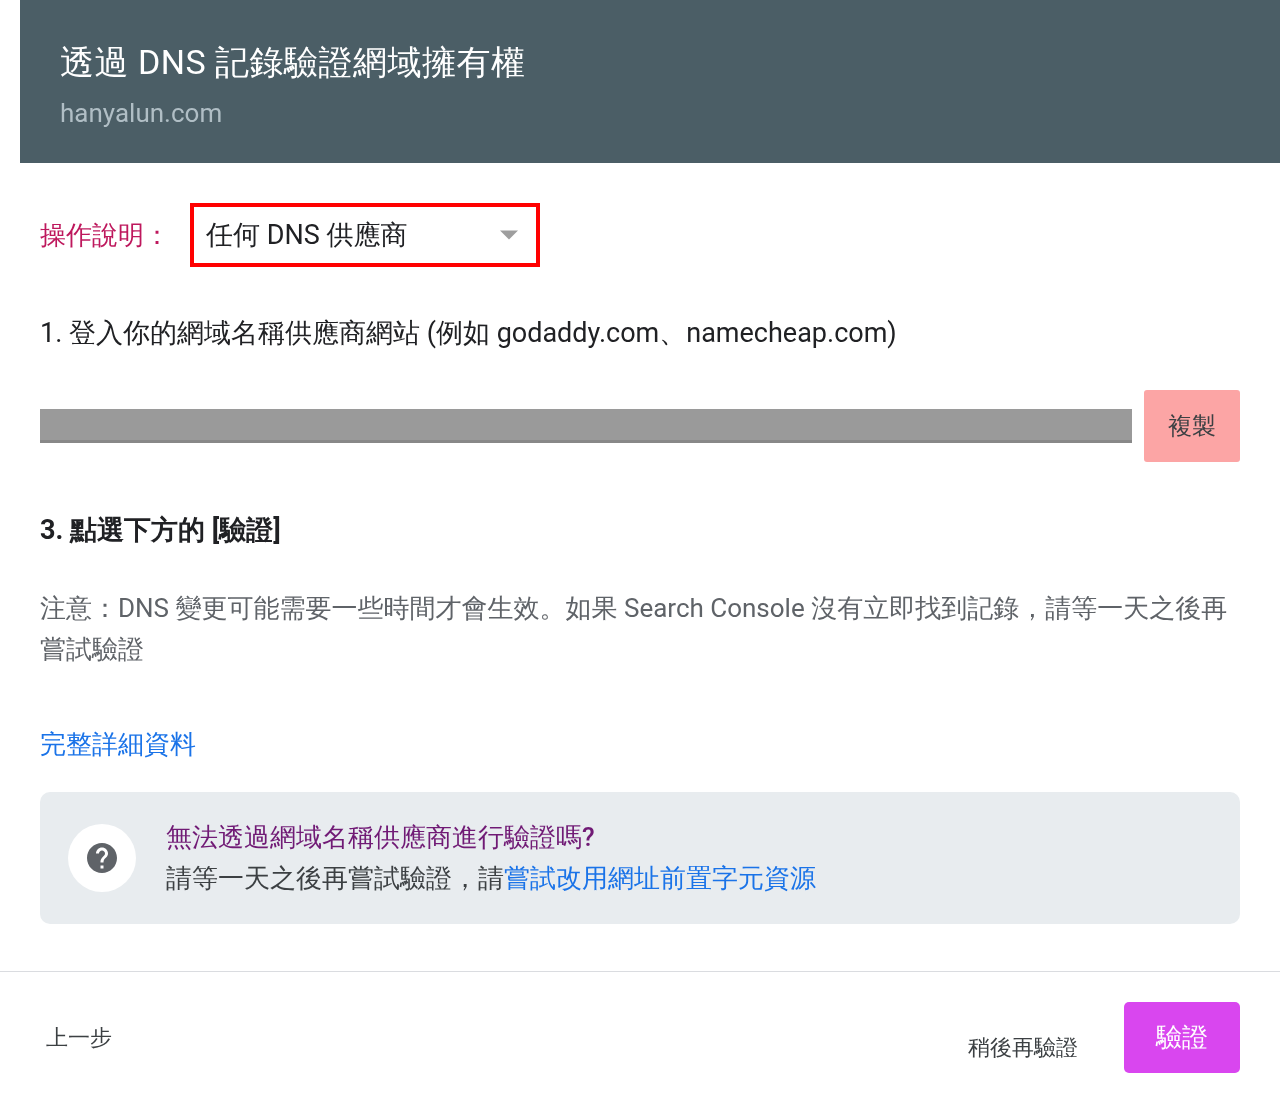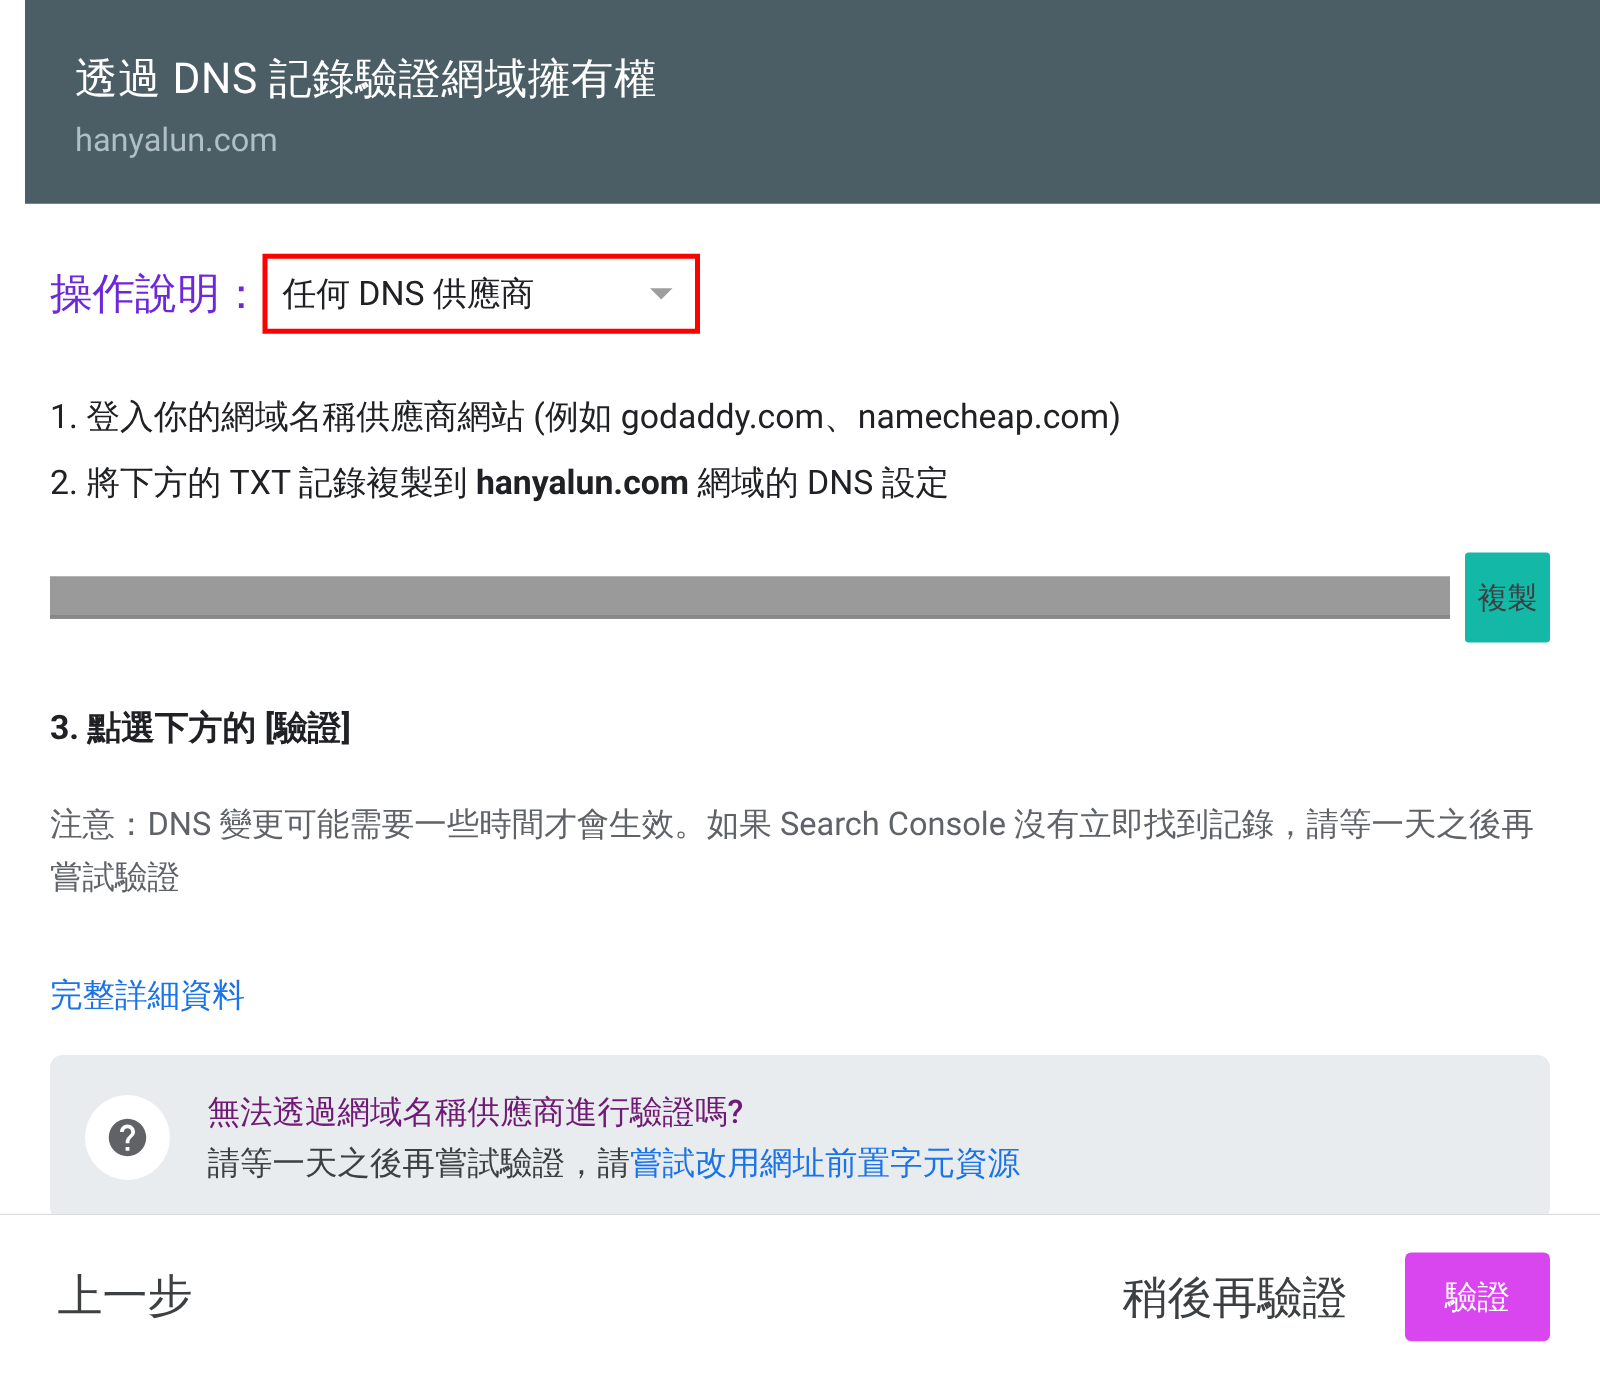--- a/index.html
+++ b/index.html
@@ -30,22 +30,23 @@
     }
     .content {
       padding: 40px 40px 0 40px;
     }
     .row-select {
       display: flex;
       align-items: center;
       margin-bottom: 40px;
     }
     .select-label {
-      font-size: 34px;
-      color: #6d28d9;
+      font-size: 26px;
+      color: #be185d;
+      margin-right: 20px;
     }
     .select-box {
       border: 4px solid #ff0000;
       padding: 10px 50px 10px 12px;
       min-width: 350px;
       position: relative;
       cursor: pointer;
     }
     .select-value {
       font-size: 27px;
@@ -76,23 +77,23 @@
       margin-bottom: 50px;
       gap: 12px;
     }
     .txt-field {
       flex: 1;
       height: 34px;
       background: #9a9a9a;
       border-bottom: 3px solid #888;
     }
     .copy-btn {
-      background: #14b8a6;
+      background: #fca5a5;
       border: none;
-      padding: 20px 10px;
+      padding: 20px 24px;
       font-size: 24px;
       color: #3c4043;
       cursor: pointer;
       border-radius: 3px;
     }
     .step3 {
       font-size: 27px;
       margin-bottom: 40px;
       font-weight: bold;
     }
@@ -159,21 +160,21 @@
       display: flex;
     }
     .footer-right {
       display: flex;
       align-items: flex-end;
       gap: 40px;
     }
     .btn-text {
       background: none;
       border: none;
-      font-size: 36px;
+      font-size: 22px;
       color: #3c4043;
       cursor: pointer;
       padding: 10px 6px;
     }
     .btn-primary {
       background: #d946ef;
       color: #fff;
       border: none;
       font-size: 26px;
       padding: 18px 32px;
@@ -194,23 +195,20 @@
   <div class="row-select">
     <span class="select-label">操作說明：</span>
     <div class="select-box">
       <span class="select-value">任何 DNS 供應商</span>
       <span class="select-caret"></span>
     </div>
   </div>
 
   <div class="instructions">
     <div>1. 登入你的網域名稱供應商網站 (例如 godaddy.com、namecheap.com)</div>
-    <div>
-      <span>2. 將下方的 TXT 記錄複製到 </span><strong>hanyalun.com</strong><span> 網域的 DNS 設定</span>
-    </div>
   </div>
 
   <div class="txt-row">
     <div class="txt-field"></div>
     <button class="copy-btn">複製</button>
   </div>
 
   <div class="step3">3. 點選下方的 [驗證]</div>
 
   <div class="note">注意：DNS 變更可能需要一些時間才會生效。如果 Search Console 沒有立即找到記錄，請等一天之後再嘗試驗證</div>

